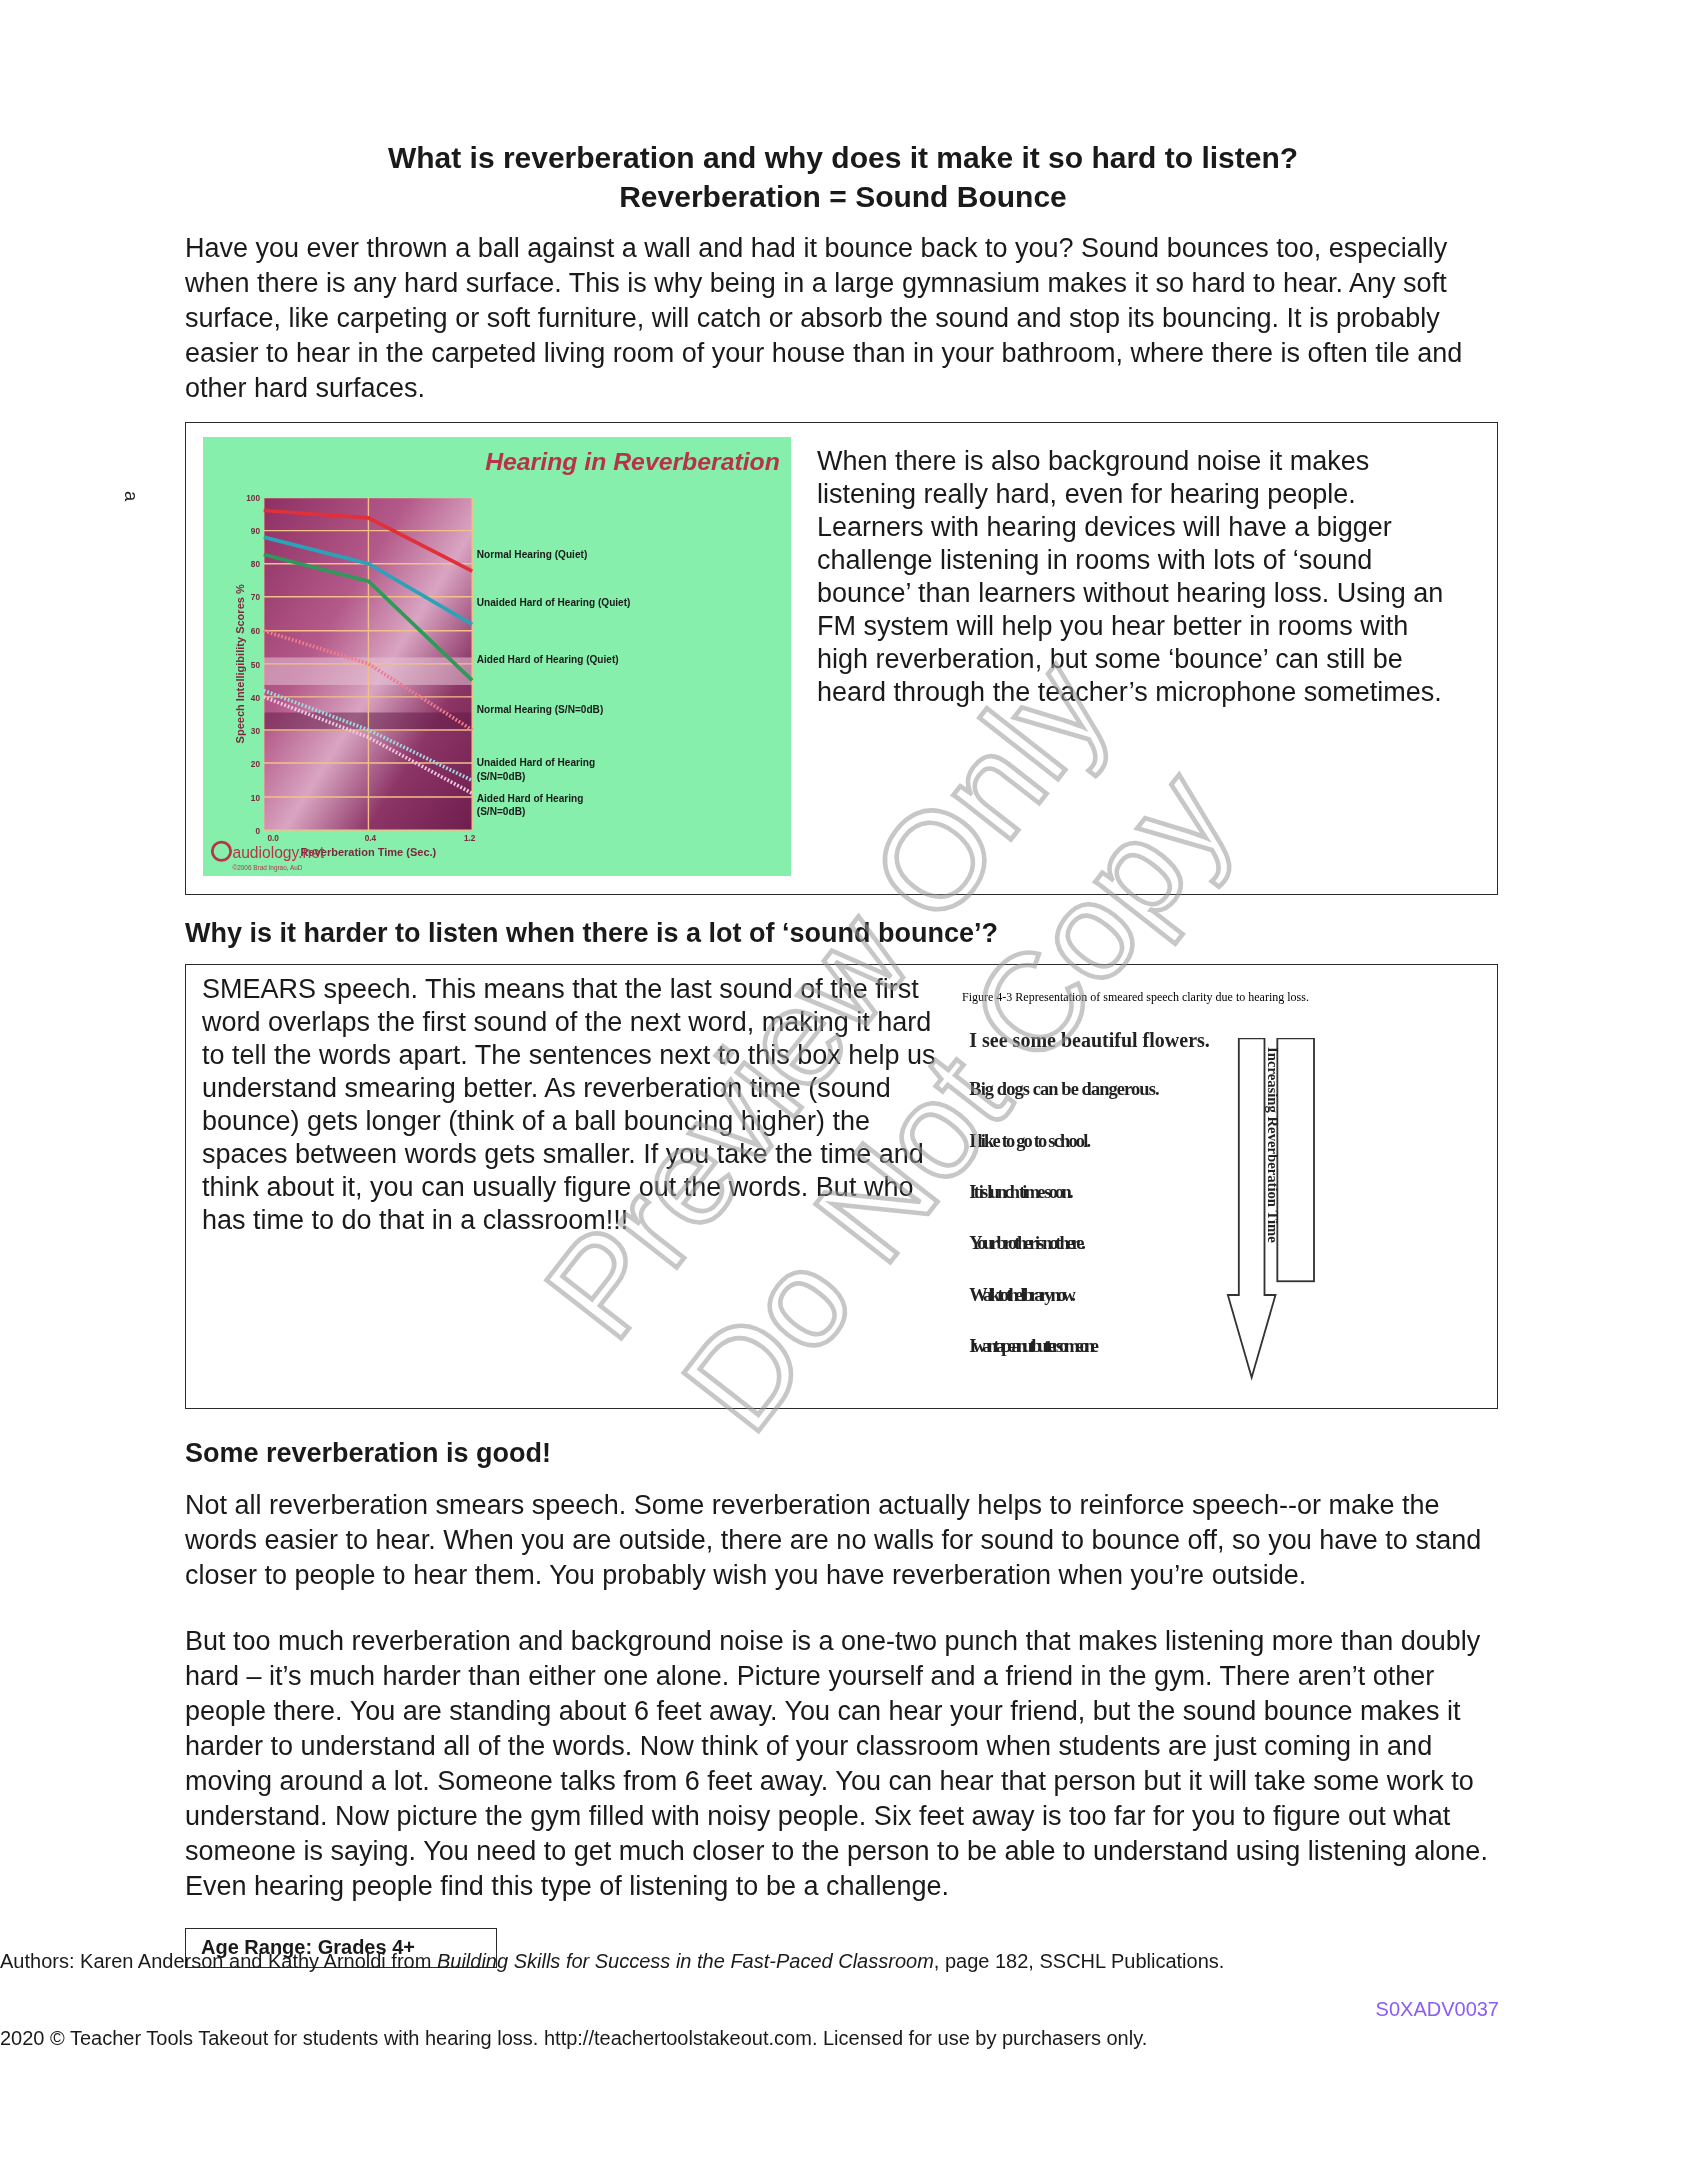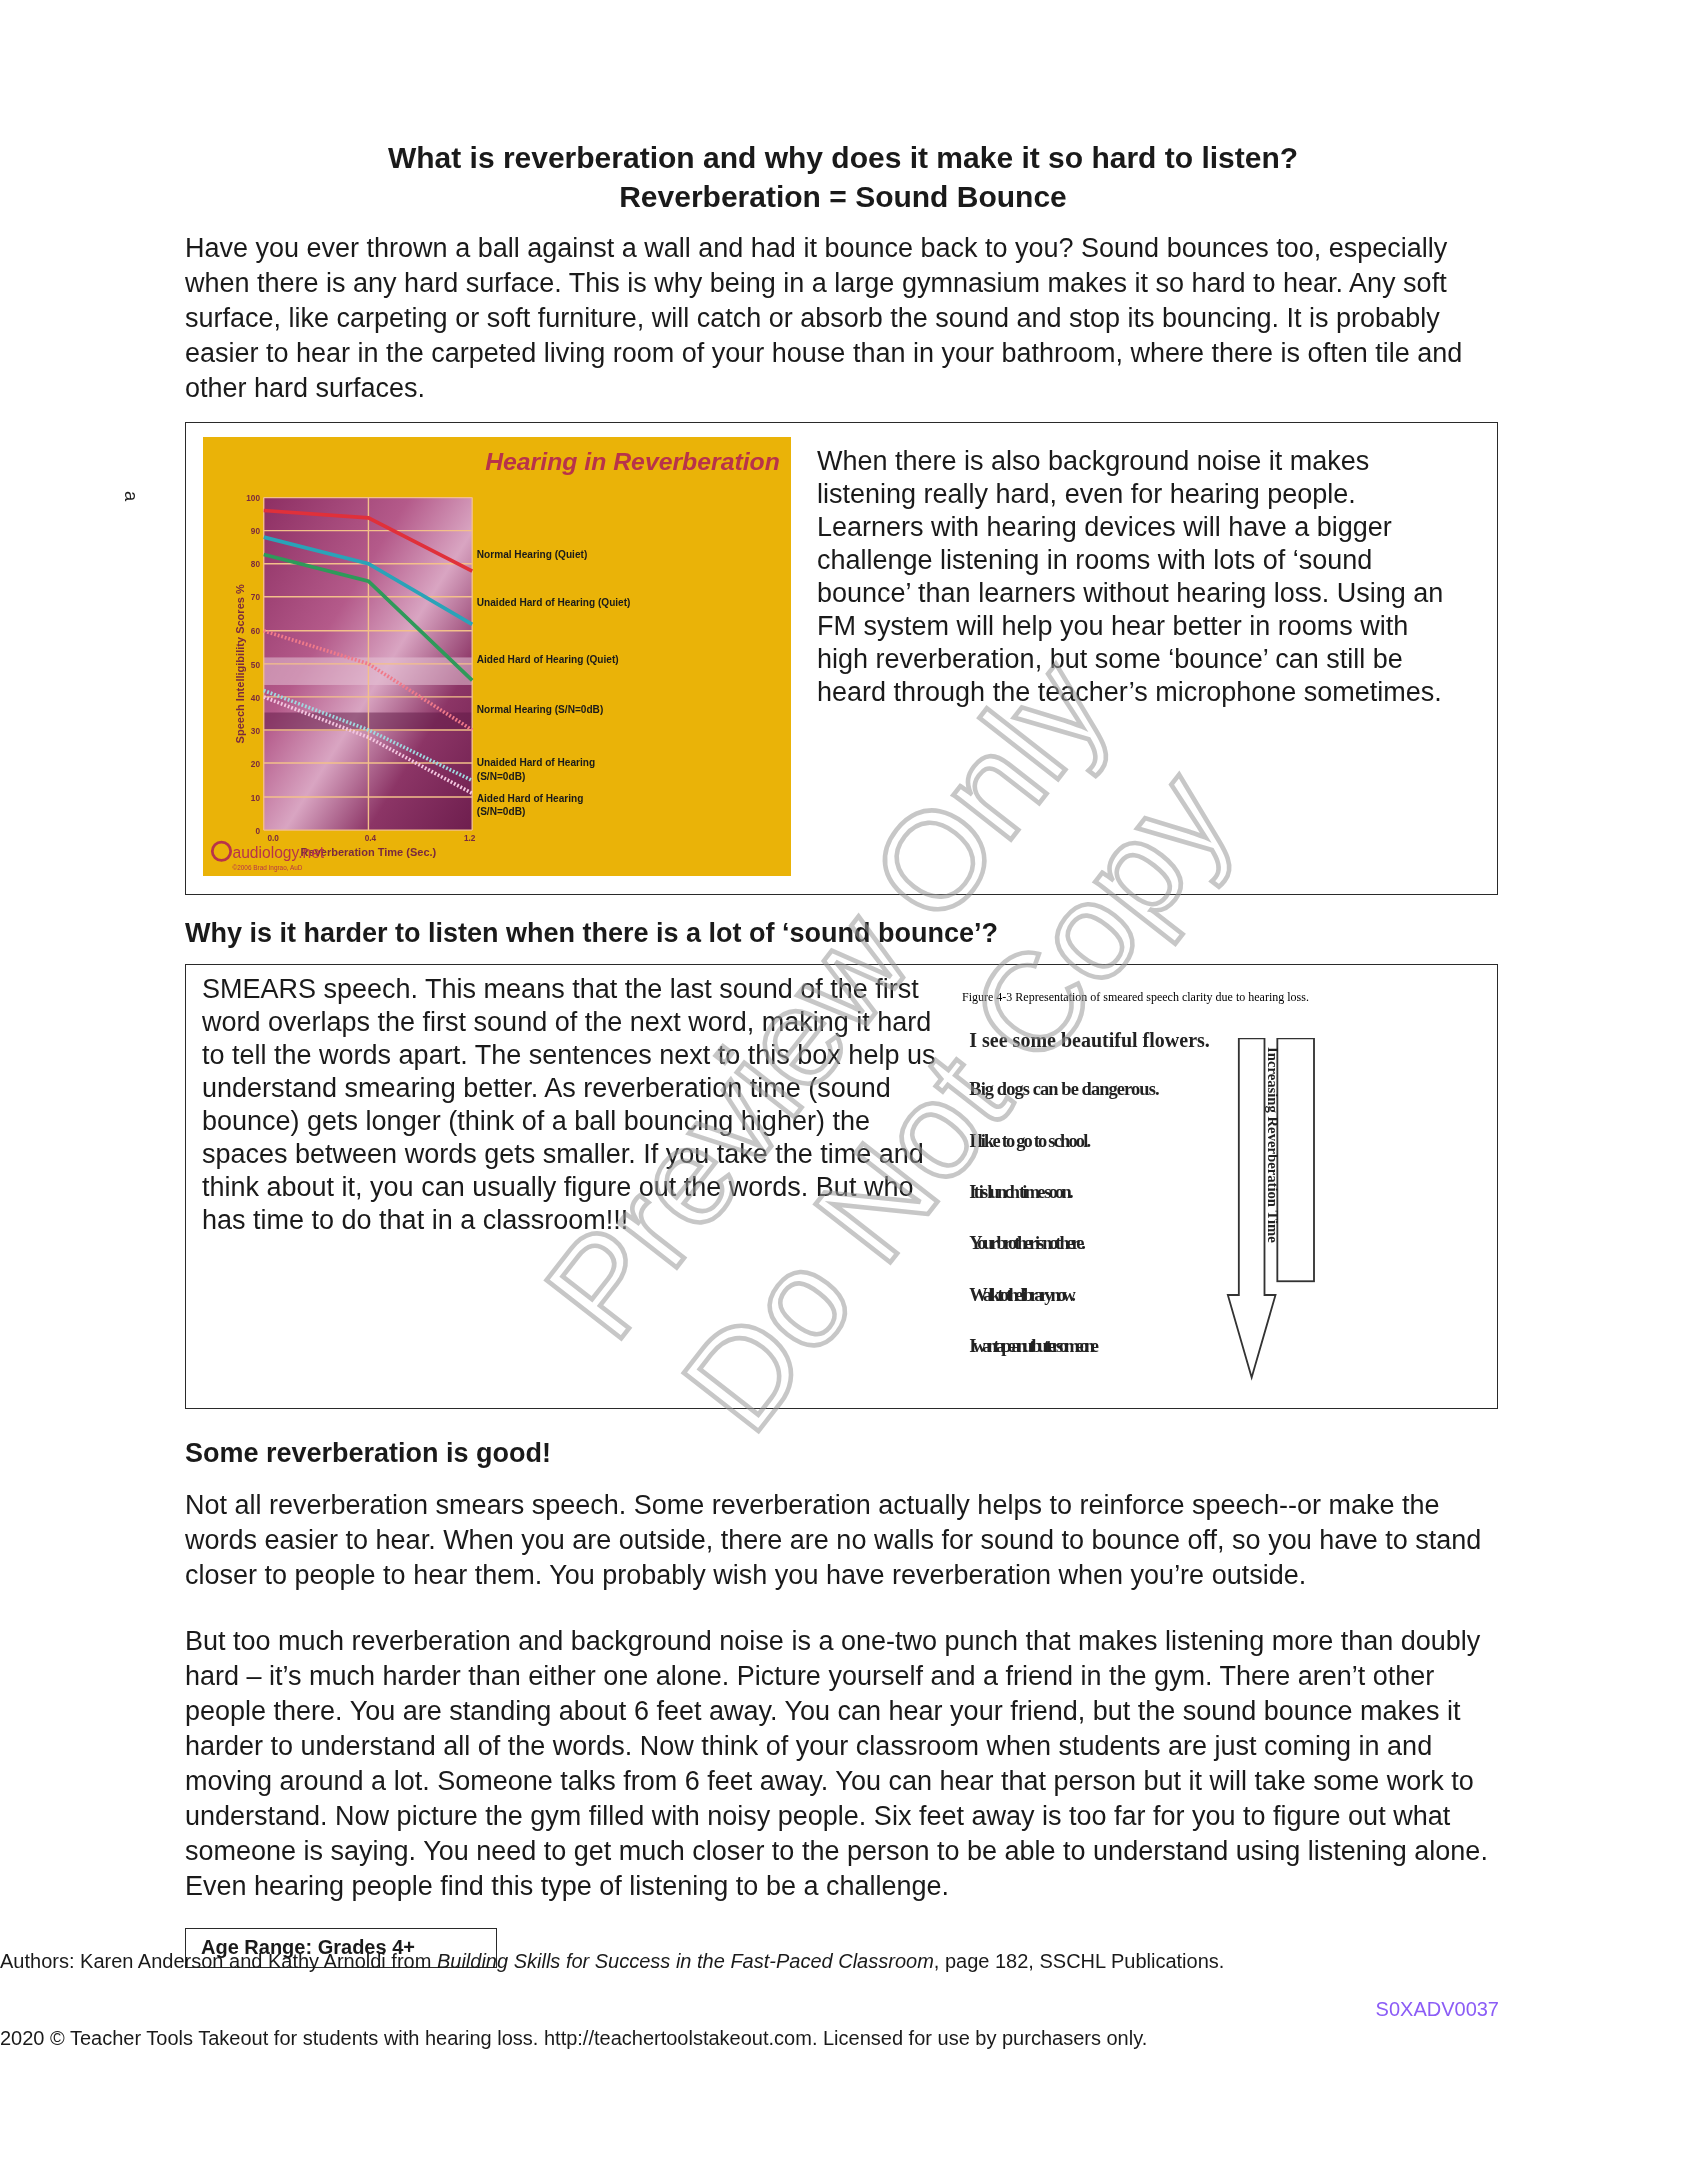--- a/index.html
+++ b/index.html
@@ -7,21 +7,21 @@
          font-family: "Liberation Sans", "DejaVu Sans", sans-serif; color: #1a1a1a; }
   .abs { position: absolute; }
   .title { left: 0; width: 1686px; text-align: center; font-weight: bold; font-size: 30px; }
   .t1 { top: 141px; }
   .t2 { top: 180px; }
   .para { font-size: 27px; line-height: 35px; }
   .intro { left: 185px; top: 231px; width: 1322px; }
   .margin-mark { left: 126px; top: 485px; font-size: 18.4px; transform: rotate(90deg); }
   .box { border: 1.8px solid #2a2a2a; box-sizing: border-box; }
   .box1 { left: 185px; top: 422px; width: 1313px; height: 473px; }
-  .chart { left: 203px; top: 437px; width: 588px; height: 439px; background: #eab308; }
+  .chart { left: 203px; top: 437px; width: 588px; height: 439px; background: #86efac; }
   .chart svg { display: block; }
   .box1-text { left: 817px; top: 445px; width: 643px; font-size: 27px; line-height: 33px; }
   .box1-text p { margin: 0 0 14.7px 0; }
   .h2 { font-weight: bold; font-size: 27px; }
   .h-why { left: 185px; top: 918px; }
   .box2 { left: 185px; top: 964px; width: 1313px; height: 445px; }
   .box2-text { left: 202px; top: 973px; width: 735px; font-size: 27px; line-height: 33px; }
   .box2-text p { margin: 0 0 24px 0; }
   .smear { left: 962px; top: 990px; width: 514px; height: 404px; font-family: "Liberation Serif", "DejaVu Serif", serif; color: #222; }
   .smear .cap { position: absolute; left: 0; top: 0; font-size: 12px; color: #000000; white-space: nowrap; }

